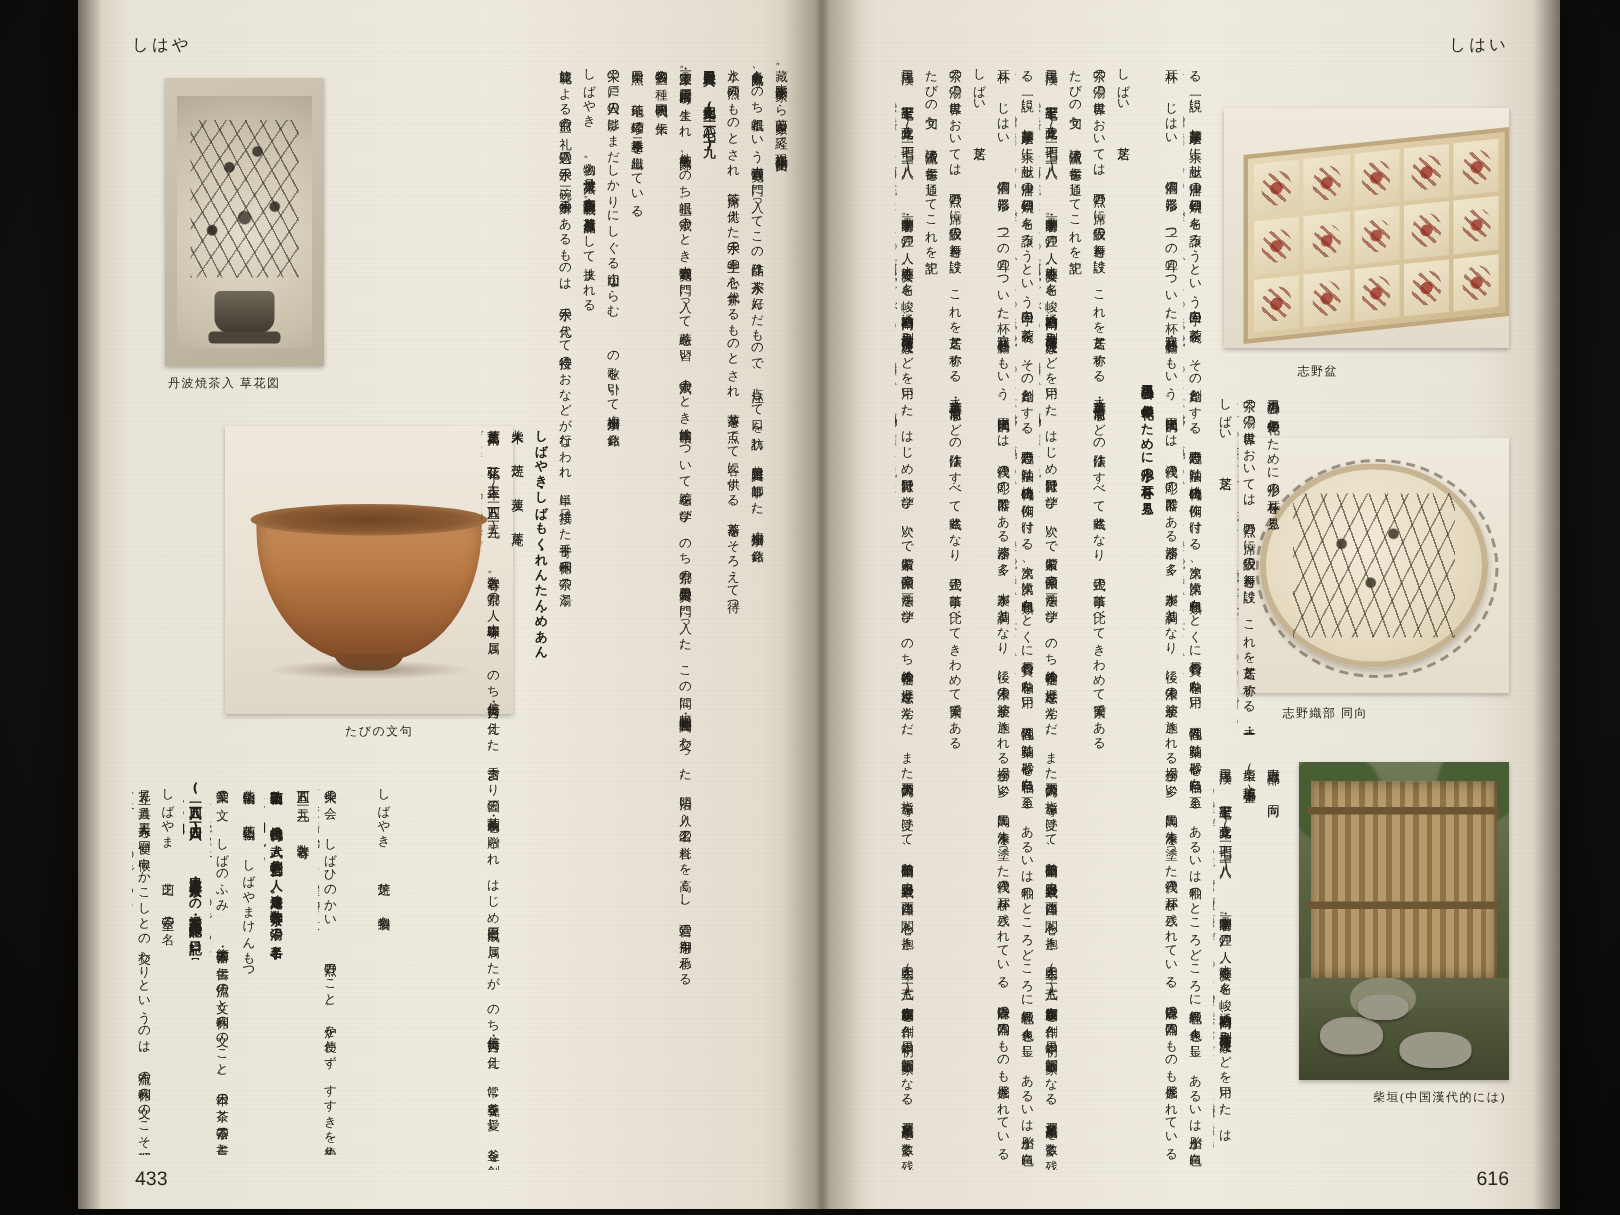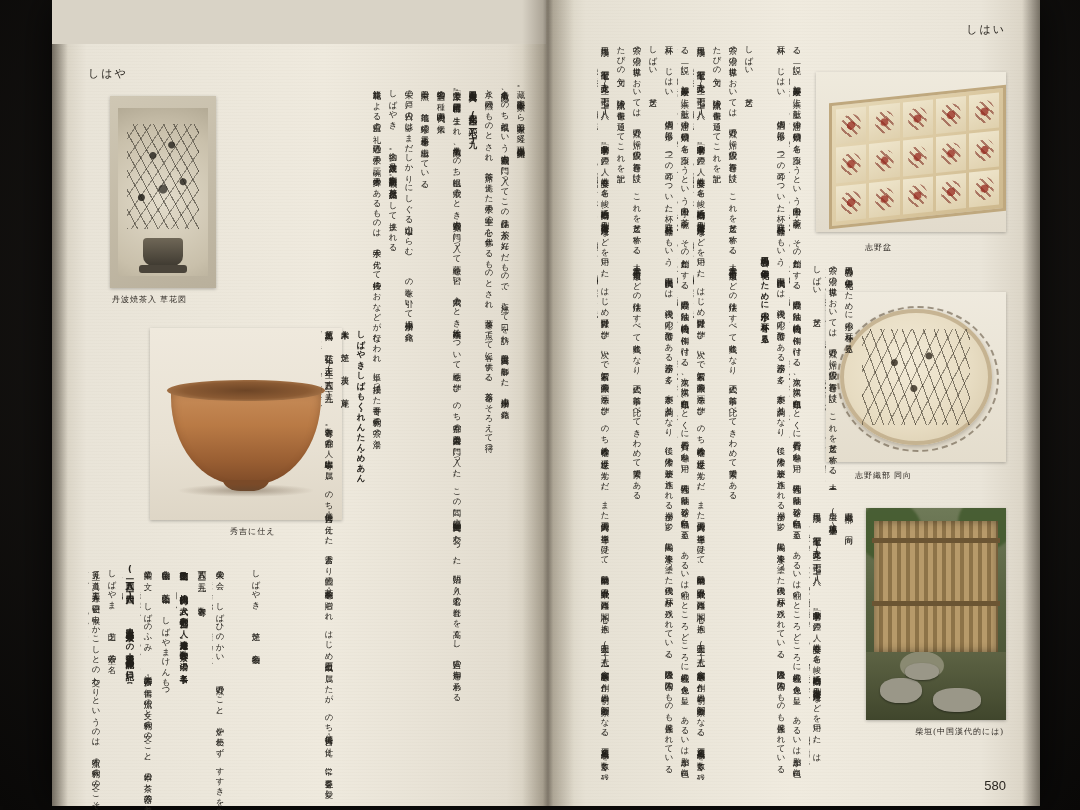--- a/index.html
+++ b/index.html
@@ -9,21 +9,21 @@
   
   .backdrop{position:absolute;inset:0;background:
      radial-gradient(ellipse at 50% 40%, #2a2724 0%, #161412 55%, #0a0908 100%);}
 
   
   .book{position:absolute;left:52px;top:0px;width:988px;height:806px;
         background:#d9d3c6;
         box-shadow:0 0 40px rgba(0,0,0,.75);}
   .page{position:absolute;top:0;bottom:0;background:#e7e2d6;}
   .page-left{left:0;width:494px;
-     background:linear-gradient(to right,#cfc8b8 0%,#e9e4d8 7%,#efeade 55%,#e3ddd0 92%,#cec7b6 100%);margin-top:44px;}
+     background:linear-gradient(to right,#cfc8b8 0%,#e9e4d8 7%,#efeade 55%,#e3ddd0 92%,#cec7b6 100%);}
   .page-right{left:494px;width:494px;
      background:linear-gradient(to right,#cdc6b5 0%,#e6e1d4 8%,#f0ebdf 50%,#eae5d9 88%,#d6cfc0 100%);}
   .gutter{position:absolute;left:470px;top:0;width:52px;height:100%;
      background:linear-gradient(to right,rgba(90,80,65,0) 0%,rgba(90,80,65,.35) 40%,rgba(60,52,42,.55) 50%,rgba(90,80,65,.30) 60%,rgba(90,80,65,0) 100%);}
   .edge-left{position:absolute;left:0;top:0;width:16px;height:100%;
      background:linear-gradient(to right,rgba(40,34,26,.55),rgba(40,34,26,0));}
   .edge-right{position:absolute;right:0;top:0;width:18px;height:100%;
      background:linear-gradient(to left,rgba(40,34,26,.55),rgba(40,34,26,0));}
   .paper-grain{position:absolute;inset:0;opacity:.5;
      background-image:repeating-linear-gradient(0deg,rgba(160,150,130,.07) 0 1px,rgba(255,255,255,0) 1px 3px);}
@@ -141,21 +141,21 @@
       </div>
       <div class="cap" style="left:60px;top:250px;">丹波焼茶入  草花図</div>
 
       <div class="fig" style="left:98px;top:284px;width:192px;height:192px;">
         <div class="bowl-bg"></div>
         <div class="bowl"></div>
         <div class="bowl-rim"></div>
         <div class="bowl-foot"></div>
         <div class="bowl-shadow"></div>
       </div>
-      <div class="cap" style="left:178px;top:482px;">秀吉に仕え</div>
+      <div class="cap" style="left:178px;top:482px;">たびの文句</div>
 
       <div class="vcol" style="right:20px;top:40px;height:740px;width:13px;">藏。大阪平衡家から藤田家を経て現在根津美術館</div>
       <div class="vcol" style="right:36px;top:40px;height:740px;width:13px;">名倉亀太郎、のち祖眠という古満寛哉の門に入ってこの作品は茶人が好んだもので、点注して口を訪れ、柴田是真に師事した。小堀遠州が命銘</div>
       <div class="vcol" style="right:52px;top:40px;height:740px;width:13px;">水と同然のものとされ、茶席に供えた手水の亭主の心を代弁するものとされ、薄茶を点てて客に供する。茶器をそろえて待つ</div>
       <div class="vcol b" style="right:68px;top:40px;height:300px;width:13px;">柴田是真  文化四年(一八〇七―九一)</div>
       <div class="vcol" style="right:84px;top:40px;height:740px;width:13px;">画家・漆工。江戸両国横町に生まれ、幼名亀太郎、のち祖眠。十一歳のとき古満寛哉の門に入って蒔絵を習い、十六歳のとき鈴木南嶺について絵画を学び、のち京都の柴田是真の門に入った。この間に頼山陽・菅井梅関と交わった。明治に入り名工の誉れを高くし、宮廷の御用を承わる</div>
       <div class="vcol" style="right:100px;top:40px;height:740px;width:13px;">名物裂の一種。中国明代の伝来</div>
       <div class="vcol" style="right:116px;top:40px;height:740px;width:13px;">柴田窯  茶地に繻珍の二重格子を織出している。</div>
       <div class="vcol" style="right:132px;top:40px;height:740px;width:13px;">栄の戸に人日の影はまだしかりにしぐる山辺ならむ  の歌を引いて小堀遠州が命銘</div>
       <div class="vcol" style="right:148px;top:40px;height:740px;width:13px;">しばやき  名物。丹波焼茶入。『新古名物記』所載。茶器付属品として挟まれる</div>
@@ -175,21 +175,21 @@
       <div class="vcol" style="left:178px;top:520px;height:250px;width:13px;"></div>
       <div class="vcol" style="left:196px;top:520px;height:250px;width:13px;">しばやき  芝焼  名物裂</div>
 
       <div class="edge-left"></div>
     </div>
 
     <div class="page page-right">
       <div class="paper-grain"></div>
 
       <div class="runhead" style="right:34px;top:22px;">しはい</div>
-      <div class="folio" style="right:34px;top:778px;">580</div>
+      <div class="folio" style="right:34px;top:778px;">616</div>
 
       <div class="fig" style="right:34px;top:72px;width:190px;height:160px;">
         <div class="tray-bg"></div>
         <div class="tray">
           <div class="cell"></div>
           <div class="cell"></div>
           <div class="cell"></div>
           <div class="cell"></div>
           <div class="cell"></div>
           <div class="cell"></div>

